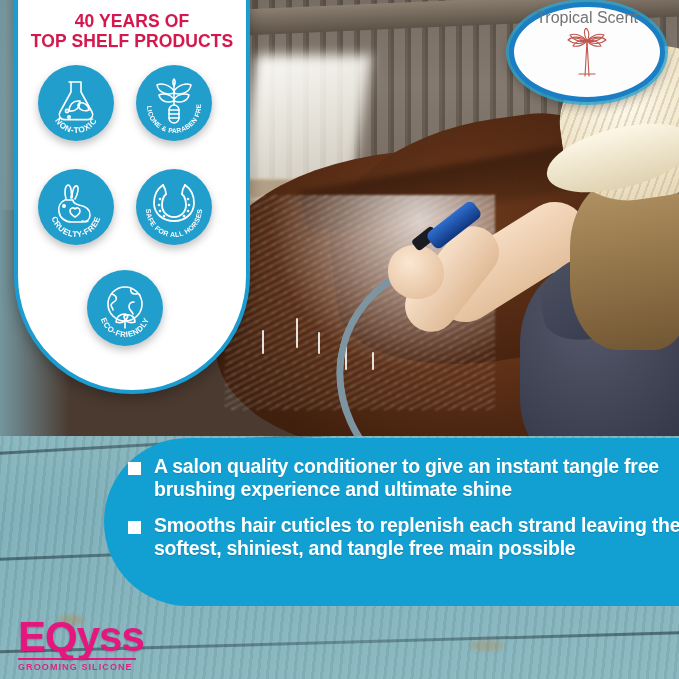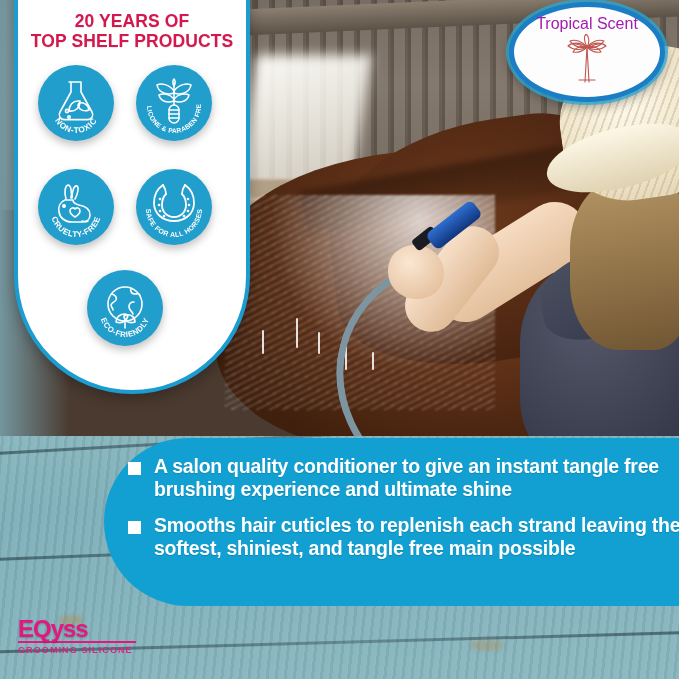--- a/index.html
+++ b/index.html
@@ -181,21 +181,21 @@
   .scent-badge{
     position:absolute;left:509px;top:2px;width:156px;height:100px;
     border-radius:50%;
     background:#fdfdfd;
     border:5px solid #1b7ec4;
     box-shadow:0 0 0 3px rgba(42,170,214,.75), 0 5px 12px rgba(0,0,0,.35);
     box-sizing:border-box;
     display:flex;flex-direction:column;align-items:center;justify-content:flex-start;
   }
   .scent-text{
-    margin-top:8px;color:#a21caf;font-size:16px;font-weight:normal;
+    margin-top:2px;color:#737373;font-size:16px;font-weight:normal;
     font-family:"Liberation Sans", sans-serif;white-space:nowrap;
   }
   .palm-wrap{margin-top:1px;}
 
   
   .cyan-panel{
     position:absolute;left:104px;top:438px;width:600px;height:168px;
     background:#12a0d2;
     border-radius:90px 0 0 90px;
   }
@@ -211,21 +211,21 @@
     color:#ffffff;font-weight:bold;font-size:19.5px;line-height:1.16;
     font-family:"Liberation Sans", sans-serif;
     letter-spacing:-0.25px;
     text-shadow:0 1px 1px rgba(0,0,0,.15);
     max-width:545px;
   }
 
   
   .logo{position:absolute;left:18px;top:618px;}
   .logo-main{
-    color:#e5177f;font-weight:bold;font-size:24px;line-height:.92;
+    color:#e5177f;font-weight:bold;font-size:42px;line-height:.92;
     letter-spacing:-1px;font-family:"Liberation Sans", sans-serif;
     text-shadow:0 1px 2px rgba(0,0,0,.25);
   }
   .logo-rule{width:118px;height:2px;background:#e5177f;margin:1px 0 2px 0;}
   .logo-sub{
     color:#e5177f;font-weight:bold;font-size:9px;letter-spacing:1.1px;
     font-family:"Liberation Sans", sans-serif;opacity:.92;
   }
 </style>
 </head>
@@ -268,21 +268,21 @@
     <div class="shoulder"></div>
     <div class="neck"></div>
     <div class="hair"></div>
     <div class="hat"></div>
     <div class="hat-brim"></div>
     <div class="photo-fade-left"></div>
   </div>
 
   <div class="left-panel">
     <div class="panel-title">
-      <span>20 YEARS OF</span>
+      <span>40 YEARS OF</span>
       <span class="l2">TOP SHELF PRODUCTS</span>
     </div>
 
     <div class="badges">
 
       <div class="badge b1">
         <svg viewBox="0 0 76 76">
           <g fill="none" stroke="#ffffff" stroke-width="1.6" stroke-linecap="round" stroke-linejoin="round">
             <path d="M31 17h12M33 17v10L22 47a5 5 0 0 0 4.3 7.6h23.4A5 5 0 0 0 54 47L43 27V17"></path>
             <path d="M40 36c-5 0-9 4-9 10 6 1 11-3 11-10z" fill="none"></path>

